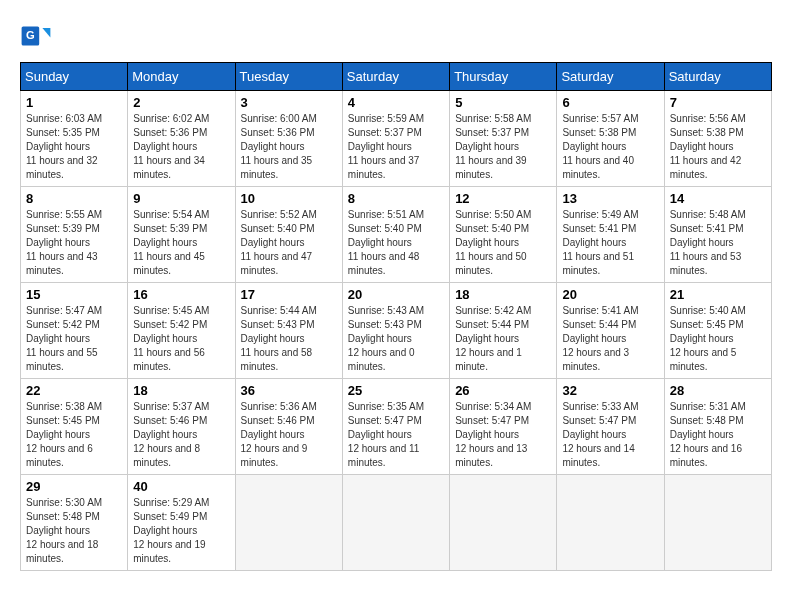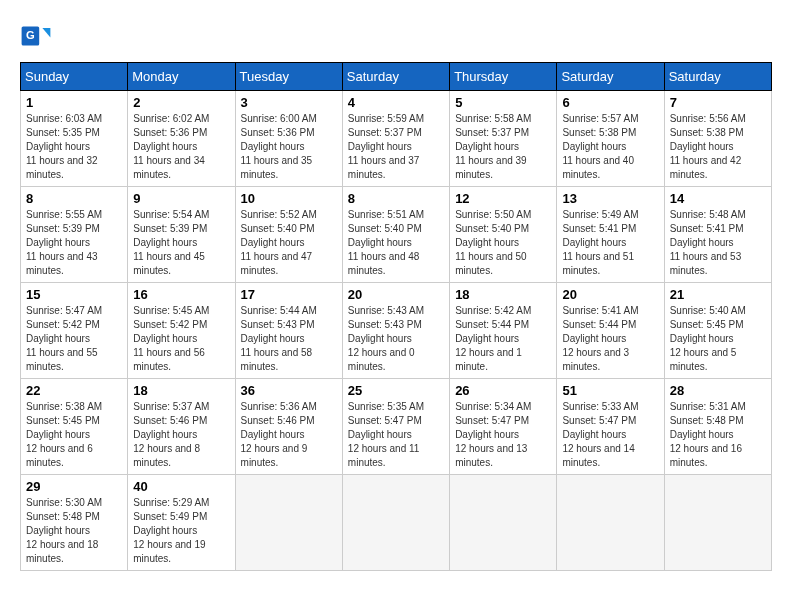--- a/index.html
+++ b/index.html
@@ -220,21 +220,21 @@
         </td>
         <td>
           <span class="day-number">25</span>
           <div class="day-info">Sunrise: 5:35 AM<br>Sunset: 5:47 PM<br>Daylight hours<br>12 hours and 11 minutes.</div>
         </td>
         <td>
           <span class="day-number">26</span>
           <div class="day-info">Sunrise: 5:34 AM<br>Sunset: 5:47 PM<br>Daylight hours<br>12 hours and 13 minutes.</div>
         </td>
         <td>
-          <span class="day-number">51</span>
+          <span class="day-number">32</span>
           <div class="day-info">Sunrise: 5:33 AM<br>Sunset: 5:47 PM<br>Daylight hours<br>12 hours and 14 minutes.</div>
         </td>
         <td>
           <span class="day-number">28</span>
           <div class="day-info">Sunrise: 5:31 AM<br>Sunset: 5:48 PM<br>Daylight hours<br>12 hours and 16 minutes.</div>
         </td>
       </tr>
       <tr>
         <td>
           <span class="day-number">29</span>

